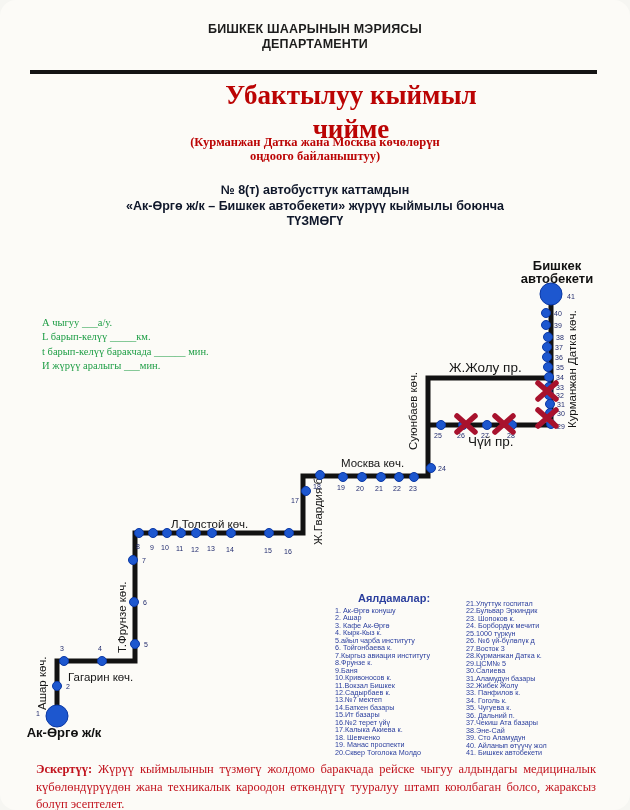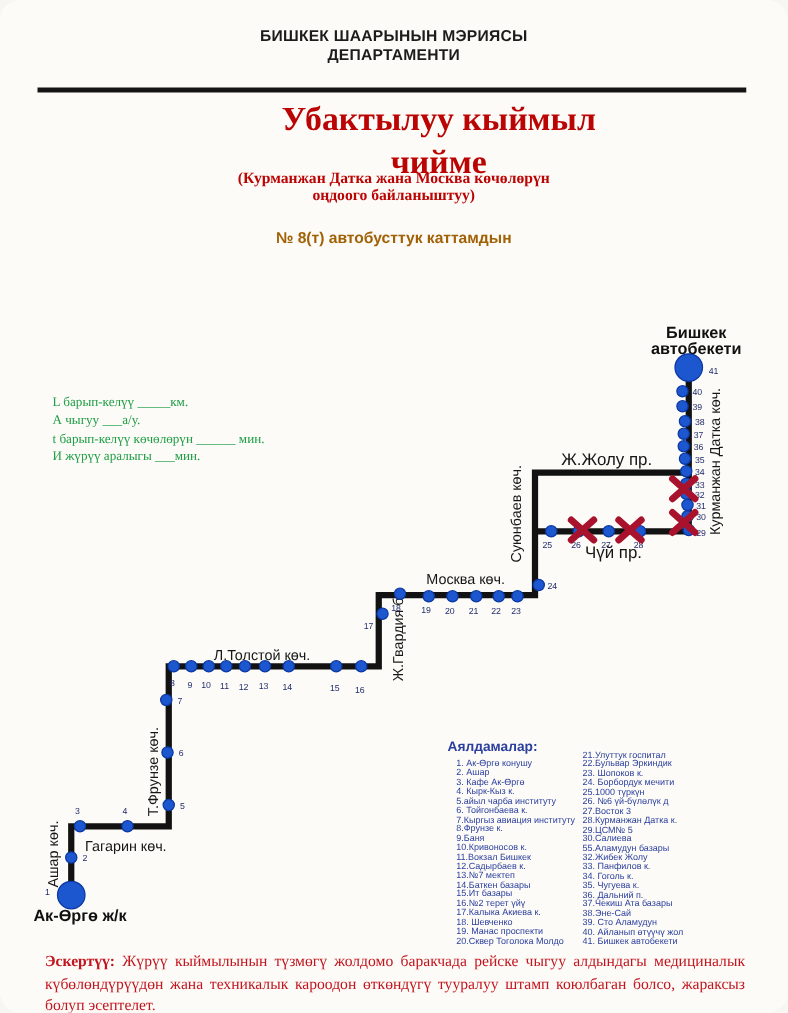--- a/index.html
+++ b/index.html
@@ -64,33 +64,35 @@
   <div class="abs title" style="color: rgb(187, 4, 4);">
     <div>Убактылуу кыймыл</div>
     <div>чийме</div>
   </div>
 
   <div class="abs subtitle" style="color: rgb(187, 4, 4);">
     <div>(Курманжан Датка жана Москва көчөлөрүн</div>
     <div>оңдоого байланыштуу)</div>
   </div>
 
-  <div class="abs routehead" style="color: #a16207;">
+  <div class="abs routehead" style="color: #0f172a;">
     <div>№ 8(т) автобусттук каттамдын</div>
+    <div>«Ак-Өргө ж/к – Бишкек автобекети» жүрүү кыймылы боюнча</div>
+    <div>ТҮЗМӨГҮ</div>
   </div>
 
   <div class="abs metrics" style="color: rgb(31, 158, 70);">
+      <div class="li">А чыгуу ___а/у.</div>
       <div class="li">L барып-келүү _____км.</div>
-      <div class="li">А чыгуу ___а/у.</div>
-      <div class="li">t барып-келүү көчөлөрүн ______ мин.</div>
+      <div class="li">t барып-келүү баракчада ______ мин.</div>
       <div class="li">И жүрүү аралыгы ___мин.</div>
     </div>
 
   <div class="abs stops-header" style="color: rgb(43, 63, 158);">Аялдамалар:</div>
-  <div class="abs stops-col col1" style="color: rgb(43, 63, 158); margin-left: 30px;">
+  <div class="abs stops-col col1" style="color: rgb(43, 63, 158);">
       <div class="li">1. Ак-Өргө конушу</div>
       <div class="li">2. Ашар</div>
       <div class="li">3. Кафе Ак-Өргө</div>
       <div class="li">4. Кырк-Кыз к.</div>
       <div class="li">5.айыл чарба институту</div>
       <div class="li">6. Тойгонбаева к.</div>
       <div class="li">7.Кыргыз авиация институту</div>
       <div class="li">8.Фрунзе к.</div>
       <div class="li">9.Баня</div>
       <div class="li">10.Кривоносов к.</div>
@@ -109,21 +111,21 @@
       <div class="li">21.Улуттук госпитал</div>
       <div class="li">22.Бульвар Эркиндик</div>
       <div class="li">23. Шопоков к.</div>
       <div class="li">24. Борбордук мечити</div>
       <div class="li">25.1000 түркүн</div>
       <div class="li">26. №6 үй-бүлөлүк д</div>
       <div class="li">27.Восток 3</div>
       <div class="li">28.Курманжан Датка к.</div>
       <div class="li">29.ЦСМ№ 5</div>
       <div class="li">30.Салиева</div>
-      <div class="li">55.Аламудун базары</div>
+      <div class="li">31.Аламудун базары</div>
       <div class="li">32.Жибек Жолу</div>
       <div class="li">33. Панфилов к.</div>
       <div class="li">34. Гоголь к.</div>
       <div class="li">35. Чугуева к.</div>
       <div class="li">36. Дальний п.</div>
       <div class="li">37.Чекиш Ата базары</div>
       <div class="li">38.Эне-Сай</div>
       <div class="li">39. Сто Аламудун</div>
       <div class="li">40. Айланып өтүүчү жол</div>
       <div class="li">41. Бишкек автобекети</div>

